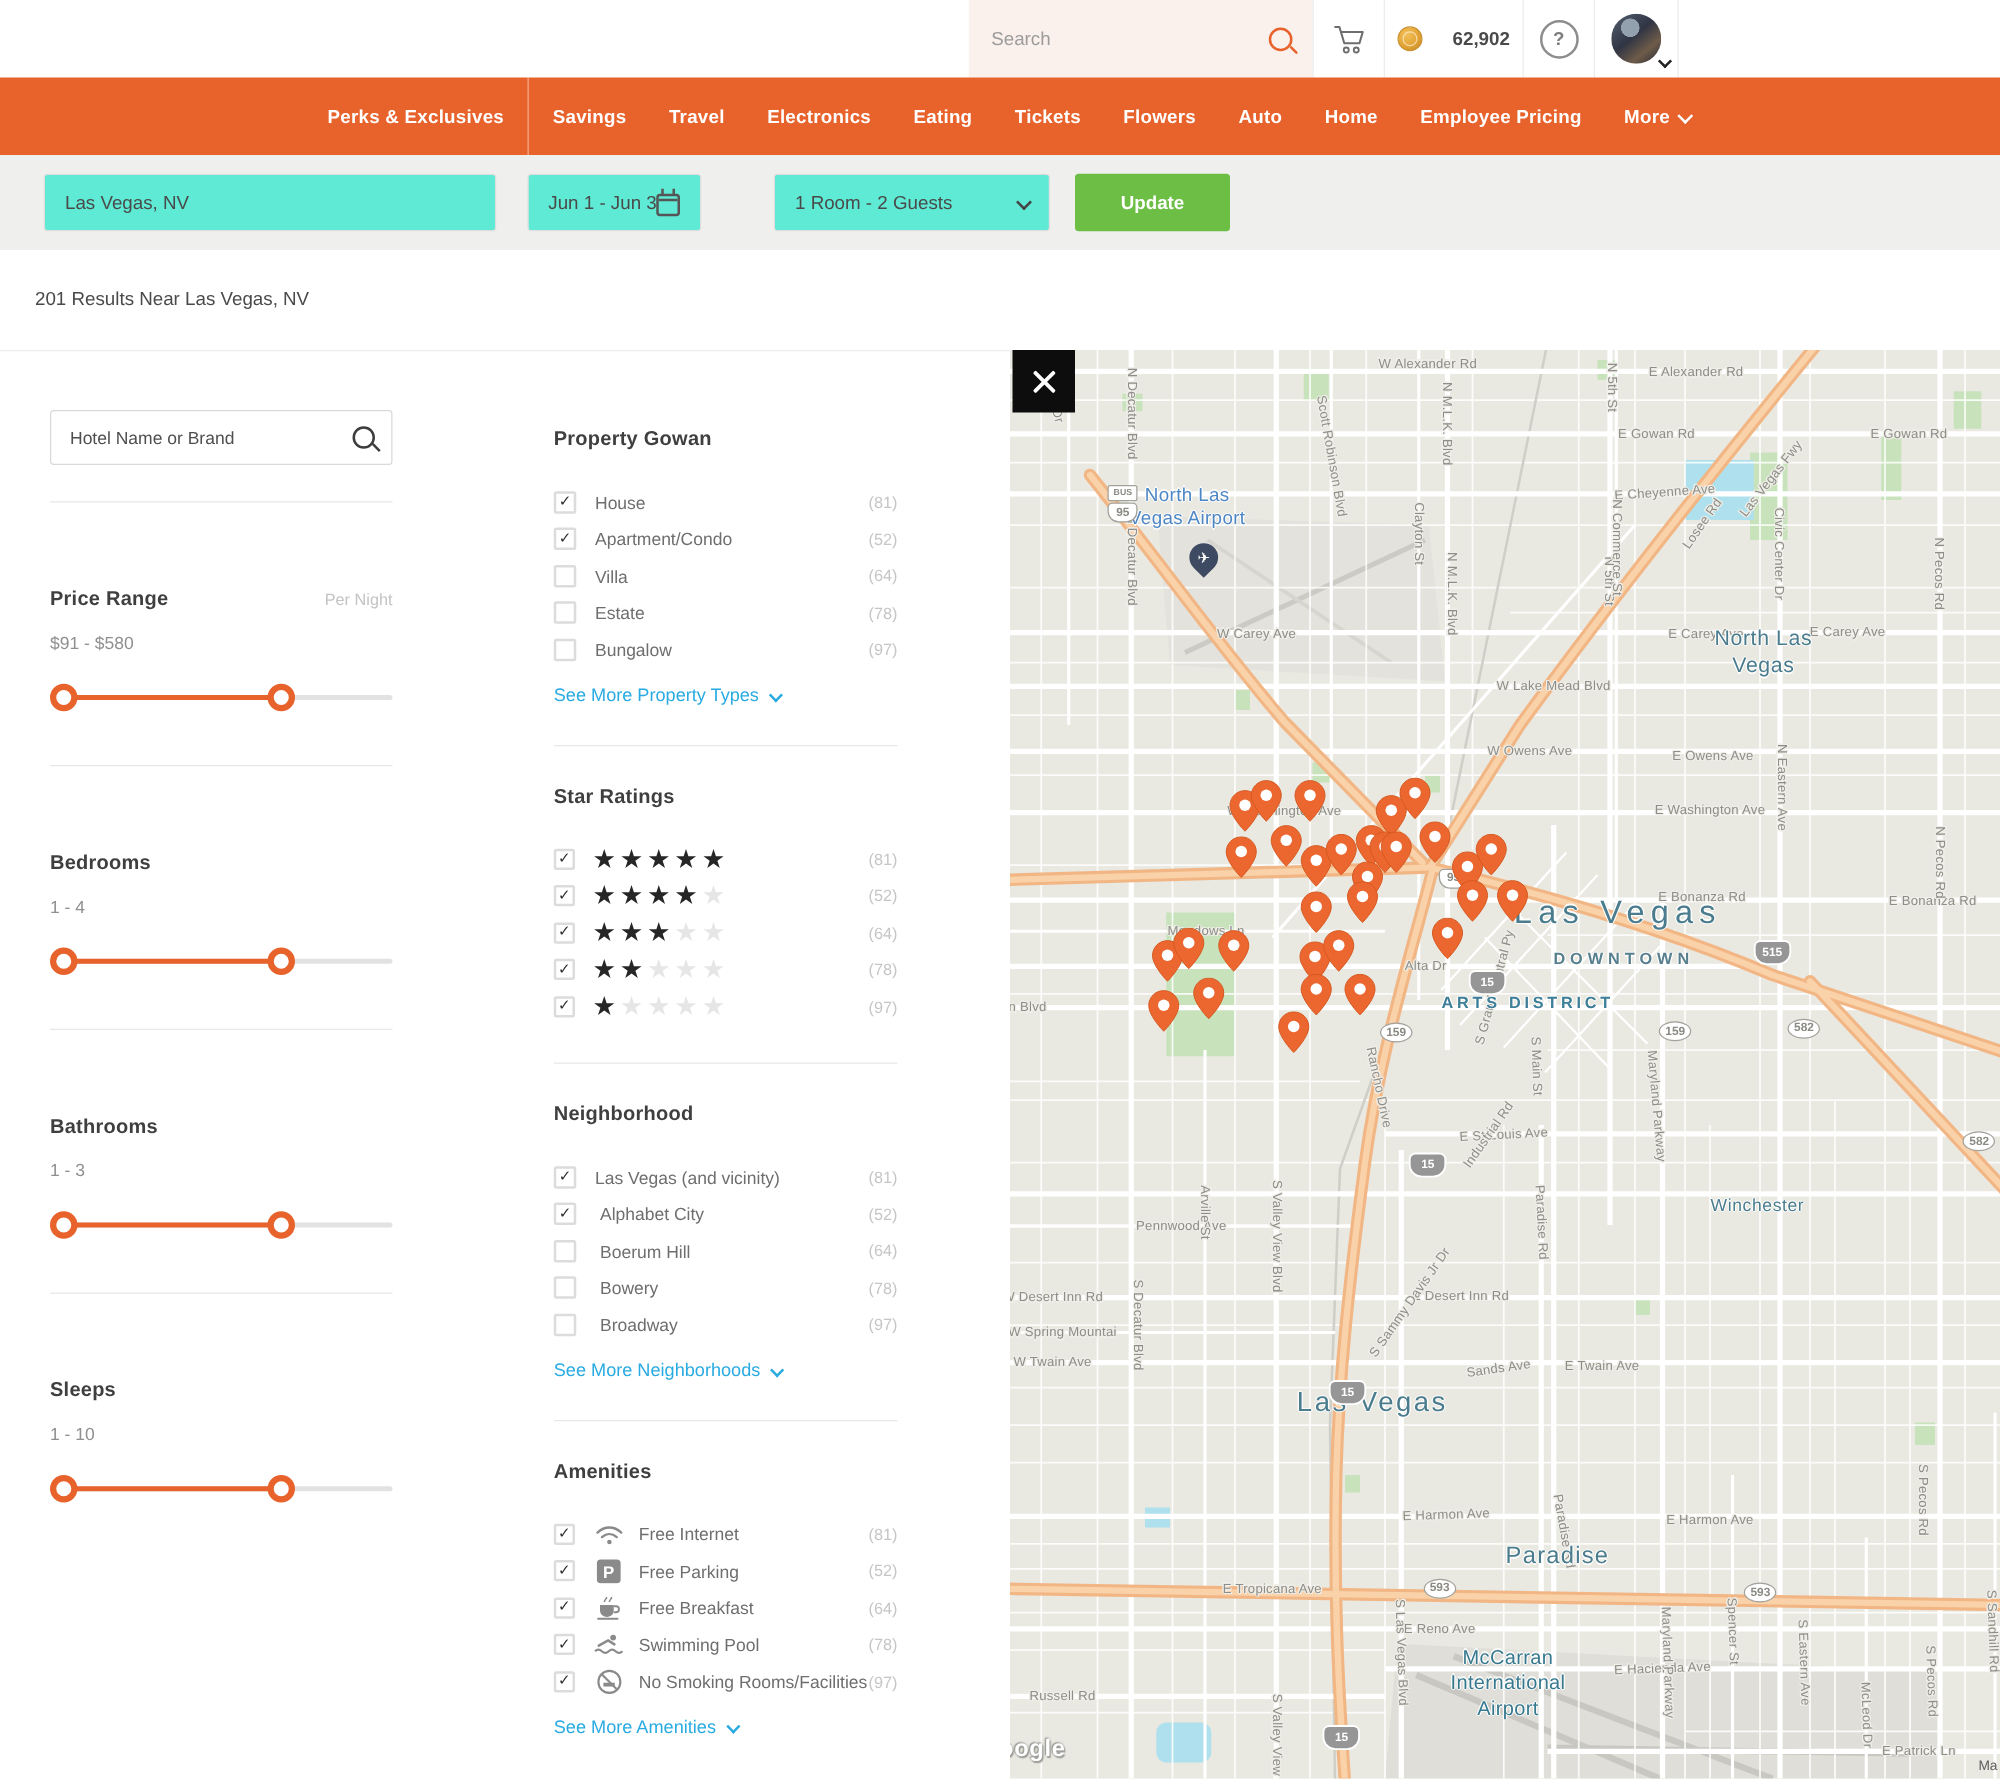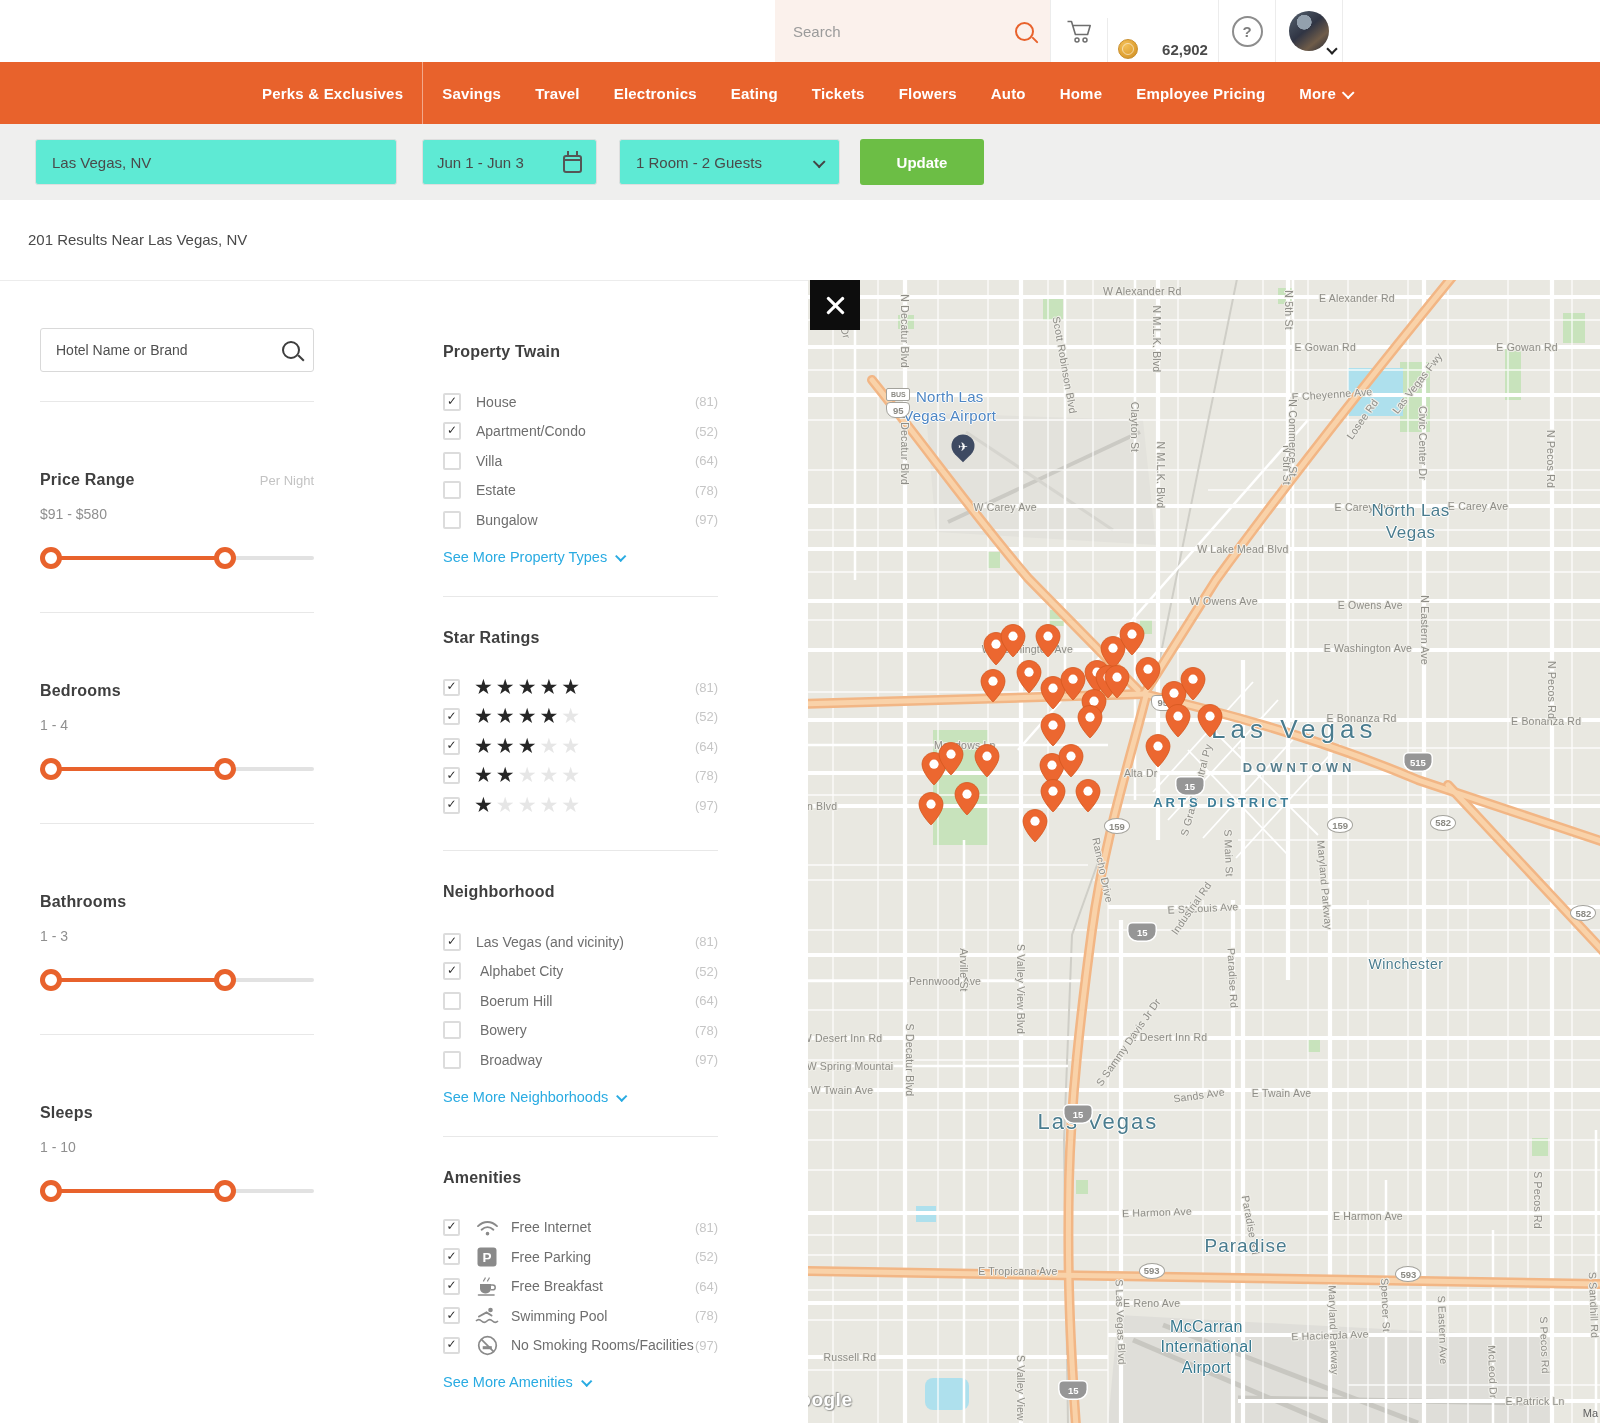--- a/index.html
+++ b/index.html
@@ -17,42 +17,42 @@
   .logo-divider{width:1px;height:34px;background:#d9d9d9;}
   .logo-text{font-size:21px;font-style:italic;color:#8b8b8b;letter-spacing:.5px;font-family:"DejaVu Sans",sans-serif;}
   .hdr-search{position:absolute;left:775px;top:0;width:275px;height:62px;background:#FBF1EC;display:flex;align-items:center;padding:0 16px;box-sizing:border-box;}
   .hdr-search input{flex:1;border:none;background:transparent;outline:none;font-size:15px;color:#be185d;font-family:inherit;}
   .hdr-search input::placeholder{color:#9b9b9b;}
   .mag{width:15px;height:15px;border:2px solid #E8622C;border-radius:50%;position:relative;flex:none;}
   .mag:after{content:"";position:absolute;width:8px;height:2px;background:#E8622C;transform:rotate(45deg);right:-7px;bottom:-2px;border-radius:1px;}
   .hdr-right{position:absolute;left:1050px;top:0;height:62px;display:flex;}
   .hdr-sec{border-left:1px solid #ececec;display:flex;align-items:center;justify-content:center;height:62px;}
   .hdr-sec.cart{width:56px;}
-  .hdr-sec.coins{width:110px;gap:24px;margin-top:18px;}
+  .hdr-sec.coins{width:110px;gap:24px;}
   .hdr-sec.help{width:56px;}
   .hdr-sec.avatar-sec{width:66px;border-right:1px solid #ececec;}
   .coin{width:20px;height:20px;border-radius:50%;background:radial-gradient(circle at 35% 30%,#F3C058,#E0A233 60%,#C4892A);border:1px solid #C98F2D;box-sizing:border-box;position:relative;}
   .coin:after{content:"";position:absolute;inset:3px;border-radius:50%;border:1px solid rgba(255,255,255,.55);}
   .points{font-size:15px;color:#4a4a4a;font-weight:bold;}
   .help-circ{width:27px;height:27px;border-radius:50%;border:2px solid #8d8d8d;color:#7d7d7d;font-size:15px;font-weight:bold;display:flex;align-items:center;justify-content:center;}
   .avatar{width:40px;height:40px;border-radius:50%;position:relative;
     background:radial-gradient(circle at 38% 28%,#93a0ad 0 19%,rgba(0,0,0,0) 20%),
     linear-gradient(140deg,#56626f 0%,#303544 45%,#6f5c49 72%,#232837 100%);}
   .avatar .chev-av{position:absolute;right:-7px;bottom:-2px;width:6px;height:6px;border-right:2px solid #222;border-bottom:2px solid #222;transform:rotate(45deg);}
   
   .nav{position:absolute;left:0;top:62px;width:1600px;height:62px;background:#E8622C;display:flex;align-items:stretch;padding-left:245px;box-sizing:border-box;}
   .nav-item{display:flex;align-items:center;padding:0 17px;color:#fff;font-size:15px;font-weight:bold;letter-spacing:.2px;cursor:pointer;gap:7px;}
   .nav-divider{width:1px;background:rgba(255,255,255,.45);margin:0 2px;}
   .chev{display:inline-block;width:7px;height:7px;border-right:2px solid currentColor;border-bottom:2px solid currentColor;transform:rotate(45deg) translateY(-1px);}
   
   .searchbar{position:absolute;left:0;top:124px;width:1600px;height:76px;background:#EFEFEE;}
   .sb-box{position:absolute;top:15px;height:46px;background:#5eead4;border:1px solid #DEDEDE;border-radius:3px;box-sizing:border-box;display:flex;align-items:center;font-size:15px;color:#4a4a4a;}
   .sb-location{left:35px;width:362px;}
   .sb-location input{border:none;outline:none;width:100%;padding:0 16px;font-size:15px;color:#4a4a4a;font-family:inherit;background:transparent;}
-  .sb-dates{left:422px;width:175px;justify-content:space-between;padding:0 14px;cursor:pointer;}
+  .sb-dates{left:422px;width:139px;justify-content:center;padding:0 14px;cursor:pointer;}
   .cal{width:19px;height:18px;border:2px solid #555;border-radius:3px;position:relative;box-sizing:border-box;margin-top:3px;}
   .cal:before{content:"";position:absolute;top:-6px;left:2px;width:2px;height:5px;background:#555;box-shadow:9px 0 0 #555;}
   .cal:after{content:"";position:absolute;top:2px;left:0;right:0;height:2px;background:#555;}
   .sb-rooms{left:619px;width:221px;justify-content:space-between;padding:0 16px;cursor:pointer;}
   .sb-rooms .chev{color:#444;}
   .sb-update{position:absolute;left:860px;top:15px;width:124px;height:46px;background:#6CBE45;border:none;border-radius:3px;color:#fff;font-size:15px;font-weight:bold;cursor:pointer;font-family:inherit;}
   
   .results-title{position:absolute;left:28px;top:231px;font-size:15px;color:#4a4a4a;}
   .panel{position:absolute;left:0;top:280px;width:808px;height:1143px;background:#fff;border-top:1px solid #ececec;box-sizing:border-box;}
   .filters-left{position:absolute;left:40px;top:0;width:274px;}
@@ -254,21 +254,21 @@
             <div class="track"></div>
             <div class="fill" style="left: 4%; width: 63.5%;"></div>
             <div class="handle" style="left: calc(4% - 11px);"></div>
             <div class="handle" style="left: calc(67.5% - 11px);"></div>
           </div>
         </div>
       </div>
   </div>
   <div class="filters-mid">
     <div class="msec">
-      <div class="msec-title">Property Twain</div>
+      <div class="msec-title">Property Gowan</div>
       <div class="mlist" id="property-list">
           <div class="mrow">
             <span class="cbox">
               <span class="ck">✓</span>
             </span>
             <span class="lbl">House</span>
             <span class="cnt">(81)</span>
           </div>
           <div class="mrow">
             <span class="cbox">

